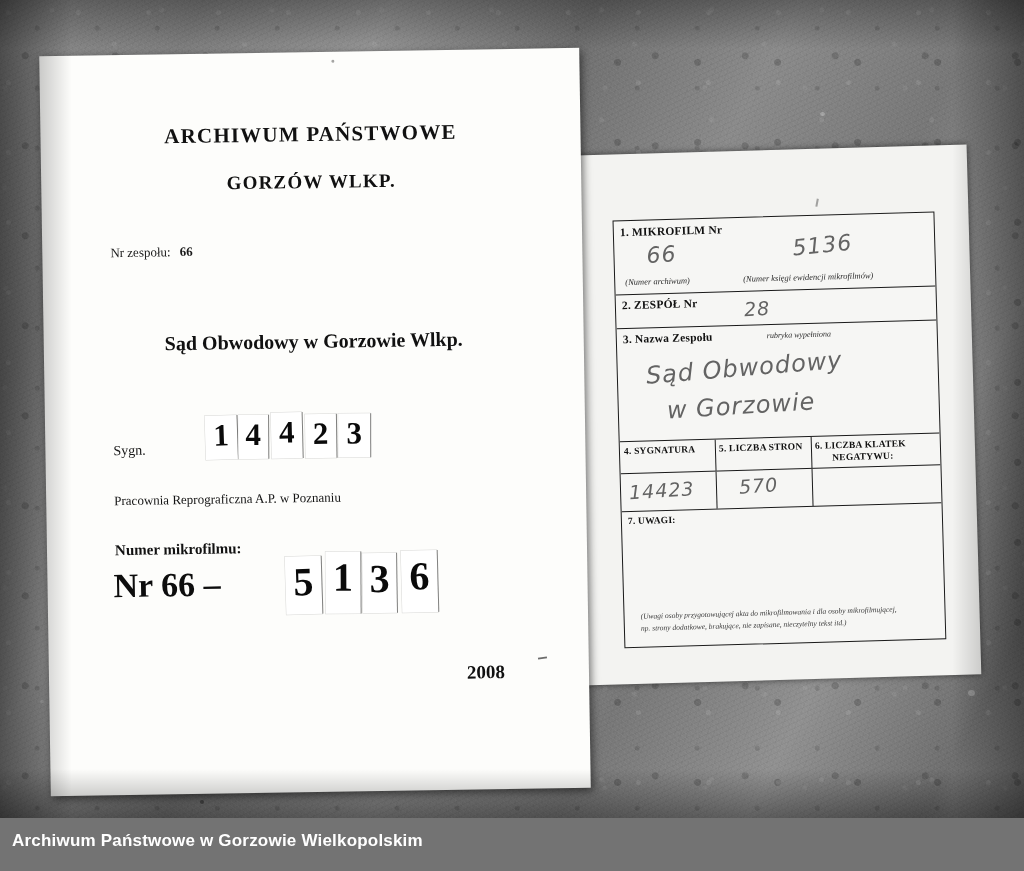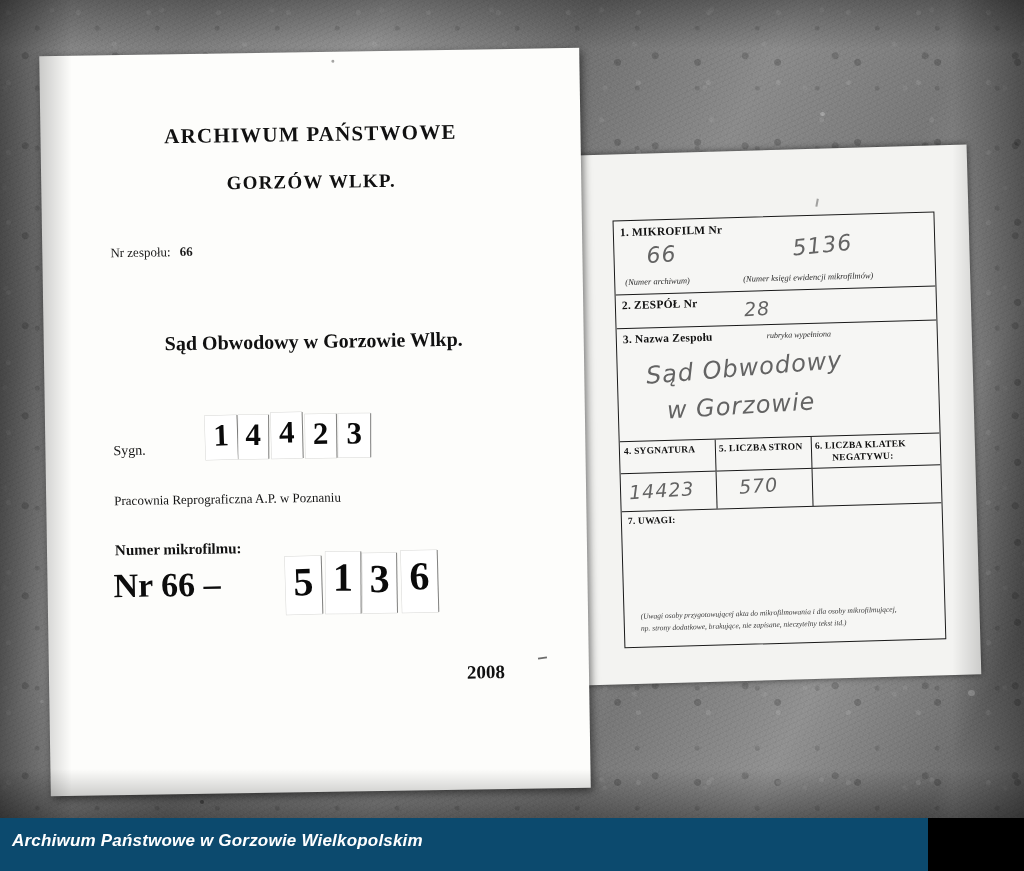--- a/index.html
+++ b/index.html
@@ -170,23 +170,22 @@
   #sygn-row { position:absolute; display:flex; align-items:flex-end; }
   #sygn-row .slip { font-size:31px; line-height:36px; padding:2px 3px 0 3px; }
   #film-row { position:absolute; display:flex; align-items:flex-end; }
   #film-row .slip { font-size:40px; line-height:48px; padding:2px 5px 0 5px; }
 
   .speck { position:absolute; border-radius:50%; background:rgba(255,255,255,0.5); }
   .speck-dark { position:absolute; border-radius:50%; background:rgba(0,0,0,0.35); }
 
   
   #caption-bar {
-    position:absolute; left:0; top:818px; width:928px; height:53px;
-    background:#0c4a6e;
-    font-style:italic;
+    position:absolute; left:0; top:818px; width:1024px; height:53px;
+    background:#737373;
   }
   #caption-text {
     position:absolute; left:12px; top:13px;
     color:#ffffff;
     font-family:"Liberation Sans", sans-serif;
     font-weight:bold;
     font-size:17px;
     letter-spacing:0.2px;
   }
 </style>

